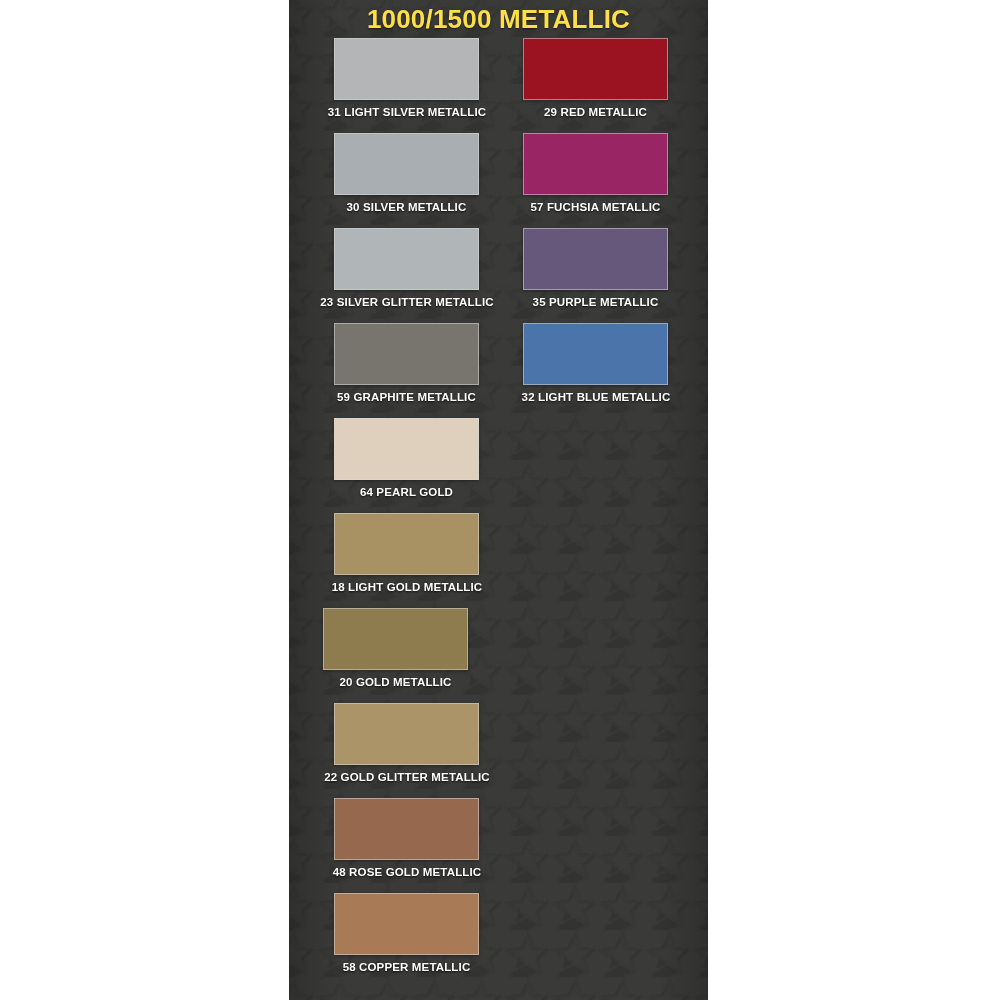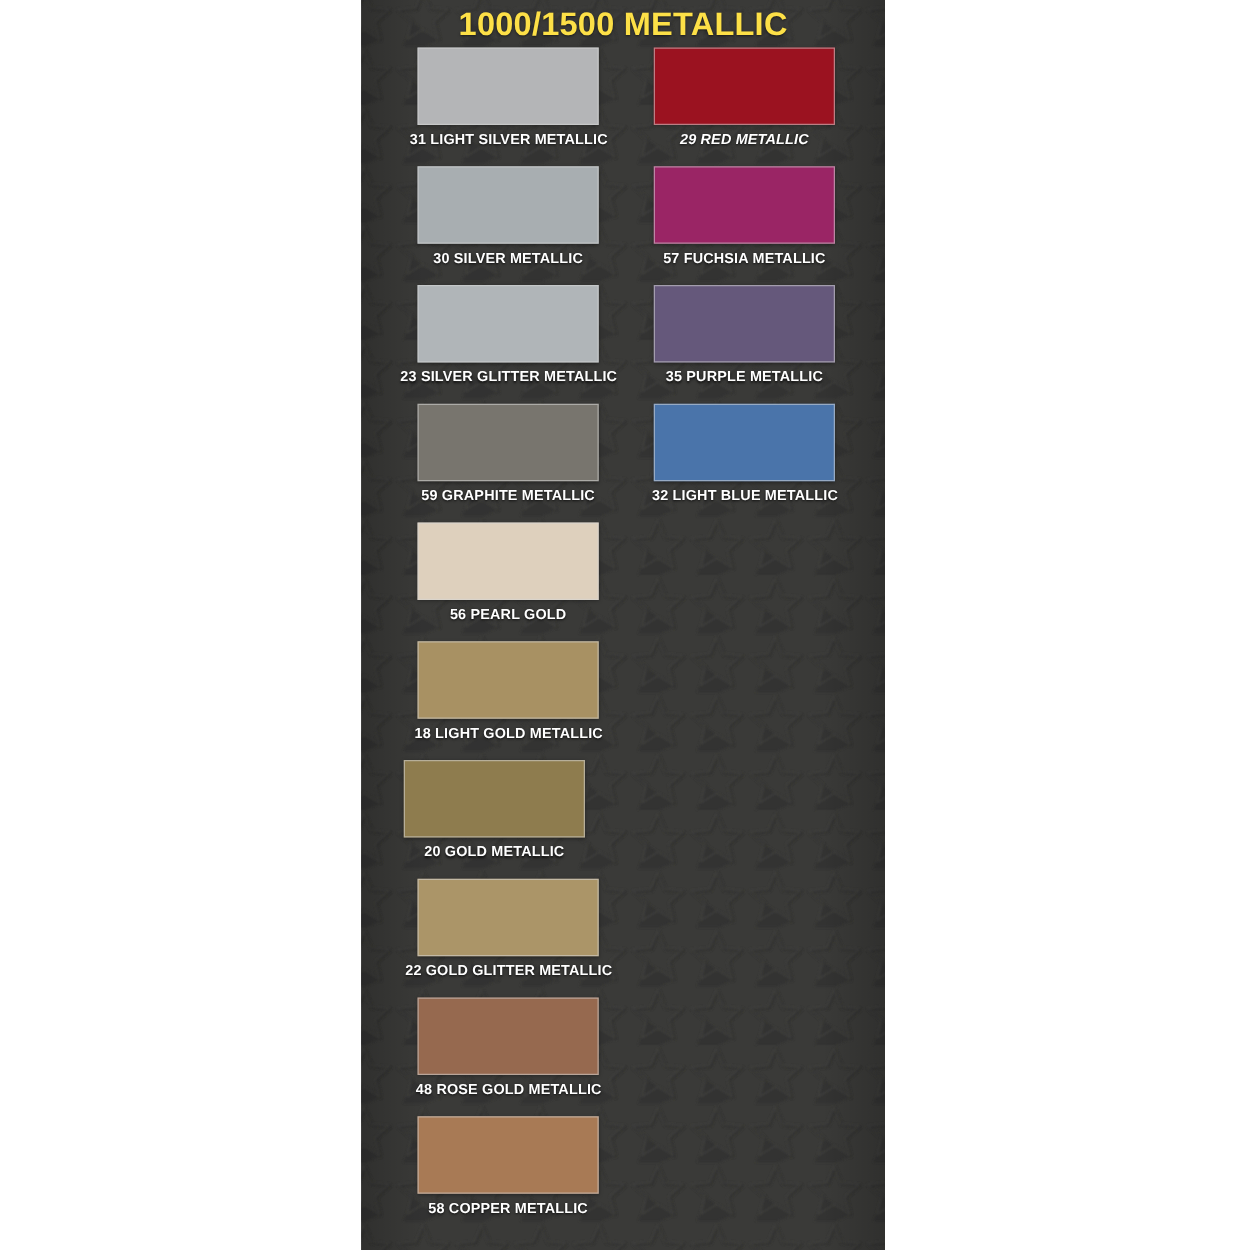--- a/index.html
+++ b/index.html
@@ -124,21 +124,21 @@
 
     <div class="vignette"></div>
 
     <div id="title">1000/1500 METALLIC</div>
 
     <div id="grid">
         <div class="swatch-cell" style="left: 45px; top: 38px;">
           <div class="swatch-chip" style="background: rgb(180, 181, 183);"></div>
           <div class="swatch-label wide">31 LIGHT SILVER METALLIC</div>
         </div>
-        <div class="swatch-cell" style="left: 234px; top: 38px; font-style: italic;">
+        <div class="swatch-cell" style="left: 234px; top: 38px;">
           <div class="swatch-chip" style="background: rgb(155, 18, 32);"></div>
           <div class="swatch-label">29 RED METALLIC</div>
         </div>
         <div class="swatch-cell" style="left: 45px; top: 133px;">
           <div class="swatch-chip" style="background: rgb(168, 174, 177);"></div>
           <div class="swatch-label">30 SILVER METALLIC</div>
         </div>
         <div class="swatch-cell" style="left: 234px; top: 133px;">
           <div class="swatch-chip" style="background: rgb(154, 37, 101);"></div>
           <div class="swatch-label">57 FUCHSIA METALLIC</div>
@@ -154,21 +154,21 @@
         <div class="swatch-cell" style="left: 45px; top: 323px;">
           <div class="swatch-chip" style="background: rgb(120, 117, 110);"></div>
           <div class="swatch-label">59 GRAPHITE METALLIC</div>
         </div>
         <div class="swatch-cell" style="left: 234px; top: 323px;">
           <div class="swatch-chip" style="background: rgb(74, 116, 170);"></div>
           <div class="swatch-label wide">32 LIGHT BLUE METALLIC</div>
         </div>
         <div class="swatch-cell" style="left: 45px; top: 418px;">
           <div class="swatch-chip" style="background: rgb(222, 208, 189);"></div>
-          <div class="swatch-label">56 PEARL GOLD</div>
+          <div class="swatch-label">64 PEARL GOLD</div>
         </div>
         <div class="swatch-cell" style="left: 45px; top: 513px;">
           <div class="swatch-chip" style="background: rgb(168, 145, 99);"></div>
           <div class="swatch-label wide">18 LIGHT GOLD METALLIC</div>
         </div>
         <div class="swatch-cell" style="left: 34px; top: 608px;">
           <div class="swatch-chip" style="background: rgb(142, 124, 78);"></div>
           <div class="swatch-label">20 GOLD METALLIC</div>
         </div>
         <div class="swatch-cell" style="left: 45px; top: 703px;">

